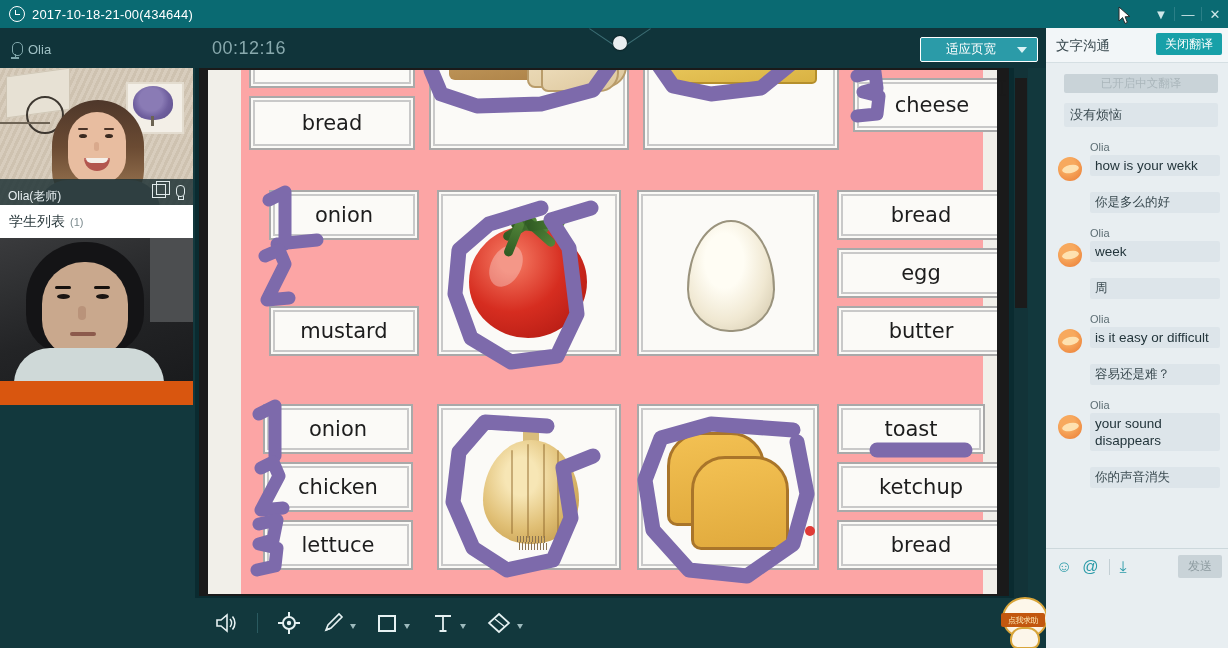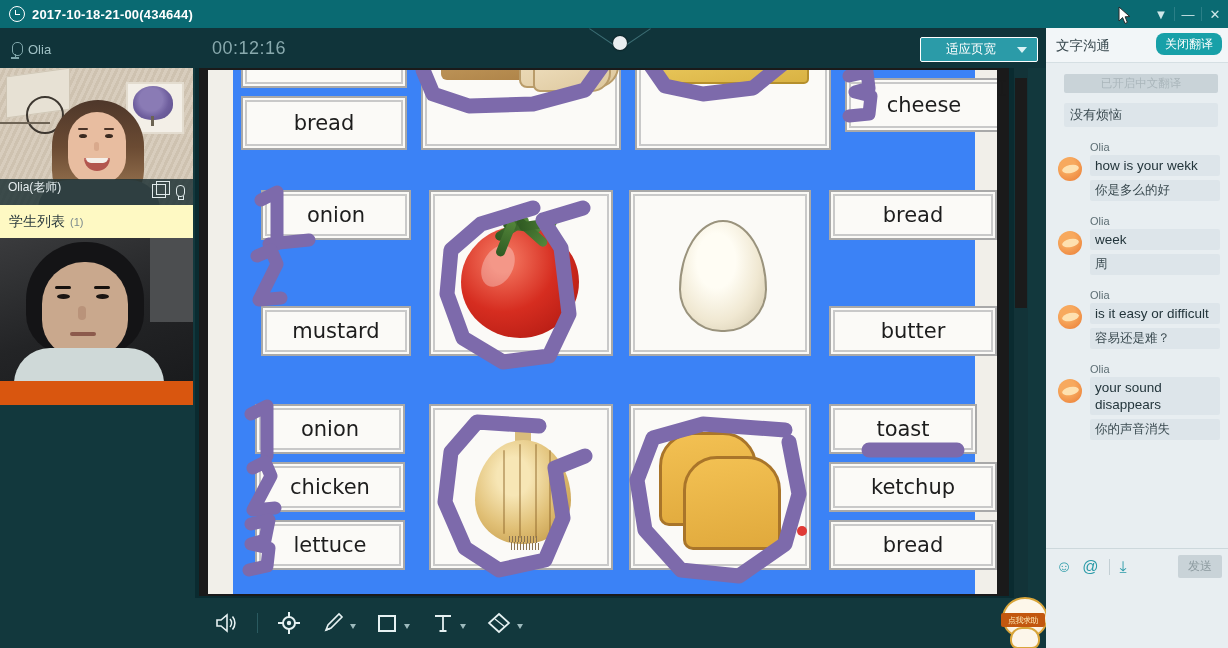--- a/index.html
+++ b/index.html
@@ -8,21 +8,21 @@
        -webkit-font-smoothing:antialiased;}
   #app{position:relative;width:1228px;height:648px;background:#12383d;}
 
   
   .titlebar{position:absolute;left:0;top:0;width:1228px;height:28px;
             background:#0a6a72;display:flex;align-items:center;}
   .tb-clock{margin-left:9px;width:14px;height:14px;border:1.6px solid #fff;
             border-radius:50%;position:relative;flex:none;}
   .tb-clock:before{content:"";position:absolute;left:5px;top:2.5px;width:1.4px;height:5px;background:#fff;}
   .tb-clock:after{content:"";position:absolute;left:6px;top:6.5px;width:4px;height:1.4px;background:#fff;}
-  .tb-title{color:#ffffff;font-size:13px;font-weight:bold;margin-left:7px;letter-spacing:.2px;}
+  .tb-title{color:#ffffff;font-size:13px;font-weight:normal;margin-left:7px;letter-spacing:.2px;}
   .tb-btns{position:absolute;right:0;top:0;height:28px;display:flex;align-items:center;}
   .tb-btn{width:26px;height:28px;display:flex;align-items:center;justify-content:center;
           color:#cfe7e9;font-size:13px;}
   .tb-sep{width:1px;height:14px;background:#2b7f87;}
 
   
   .subbar{position:absolute;left:0;top:28px;width:1228px;height:40px;background:#10343a;}
   .mic-ico{position:absolute;left:12px;top:42px;width:9px;height:12px;
            border:1.4px solid #7fa6aa;border-radius:5px;}
   .mic-stem{position:absolute;left:15px;top:54px;width:1.4px;height:4px;background:#7fa6aa;}
@@ -71,30 +71,30 @@
   .t-eyeR{position:absolute;left:105px;top:66px;width:8px;height:4px;border-radius:50%;background:#3a2a20;}
   .t-browL{position:absolute;left:78px;top:60px;width:10px;height:2px;border-radius:2px;background:#4a3327;}
   .t-browR{position:absolute;left:104px;top:60px;width:10px;height:2px;border-radius:2px;background:#4a3327;}
   .t-nose{position:absolute;left:94px;top:74px;width:5px;height:9px;border-radius:3px;background:#d9a98c;}
   .t-mouth{position:absolute;left:84px;top:90px;width:26px;height:11px;border-radius:0 0 14px 14px;
            background:#b2564e;border-top:2px solid #c4746a;}
   .t-teeth{position:absolute;left:86px;top:90px;width:22px;height:5px;border-radius:0 0 10px 10px;background:#f4efe9;}
   .t-body{position:absolute;left:38px;top:112px;width:122px;height:30px;border-radius:40px 40px 0 0;
           background:#8f8d87;}
   .vid-label{position:absolute;left:0;bottom:0;width:193px;height:26px;background:rgba(26,46,50,.82);
-             display:flex;align-items:flex-start;}
+             display:flex;align-items:flex-end;}
   .vid-label .nm{color:#e6eef0;font-size:12px;margin-left:8px;}
   .vl-icons{position:absolute;right:8px;top:5px;display:flex;gap:10px;align-items:center;}
   .ic-copy{width:12px;height:12px;border:1.4px solid #dfe9ea;position:relative;}
   .ic-copy:after{content:"";position:absolute;left:3px;top:-4px;width:12px;height:12px;border:1.4px solid #dfe9ea;}
   .ic-mic{width:7px;height:10px;border:1.4px solid #dfe9ea;border-radius:4px;position:relative;}
   .ic-mic:after{content:"";position:absolute;left:1.3px;top:10px;width:4px;height:3px;
                 border-bottom:1.4px solid #dfe9ea;border-left:1.4px solid #dfe9ea;border-right:1.4px solid #dfe9ea;}
 
-  .stulist{position:absolute;left:0;top:137px;width:193px;height:33px;background:#fef9c3;
+  .stulist{position:absolute;left:0;top:137px;width:193px;height:33px;background:#ffffff;
            display:flex;align-items:center;}
   .stulist .t1{margin-left:9px;font-size:14px;color:#2c3b3f;}
   .stulist .t2{margin-left:5px;font-size:11px;color:#7b8a8e;}
 
   .vid-student{position:absolute;left:0;top:170px;width:193px;height:143px;overflow:hidden;background:#2a2a2c;}
   .s-bg{position:absolute;inset:0;background:linear-gradient(160deg,#3a3b3d 0%,#232426 55%,#1a1b1d 100%);}
   .s-win{position:absolute;left:150px;top:0;width:44px;height:84px;background:#4c4e50;}
   .s-hair{position:absolute;left:26px;top:4px;width:118px;height:112px;border-radius:58px 58px 40px 40px;
           background:#141416;}
   .s-face{position:absolute;left:42px;top:24px;width:86px;height:96px;border-radius:42px 42px 38px 38px;
@@ -107,21 +107,21 @@
   .s-mouth{position:absolute;left:70px;top:94px;width:26px;height:4px;border-radius:3px;background:#8c5a4c;}
   .s-shirt{position:absolute;left:14px;top:110px;width:150px;height:40px;border-radius:36px 36px 0 0;
            background:#cfd9d8;}
   .orange-strip{position:absolute;left:0;top:313px;width:193px;height:24px;background:#d9560f;}
   .sb-rest{position:absolute;left:0;top:337px;width:193px;height:311px;background:#12383d;}
 
   
   .board-wrap{position:absolute;left:195px;top:68px;width:833px;height:530px;background:#0a2b30;}
   .board-frame{position:absolute;left:4px;top:0;width:810px;height:528px;background:#1a1a1a;}
   .board{position:absolute;left:9px;top:2px;width:789px;height:524px;background:#f1efe9;overflow:hidden;}
-  .page{position:absolute;left:25px;top:-38px;width:742px;height:600px;background:#3b82f6;}
+  .page{position:absolute;left:33px;top:-38px;width:742px;height:600px;background:#fca5a5;}
 
   .cell{position:absolute;background:#fbfaf7;border:2px solid #a9a9a9;box-sizing:border-box;
         box-shadow:inset 0 0 0 2px #fbfaf7, inset 0 0 0 4px #c9c9c9;}
   .wordcell{display:flex;align-items:center;justify-content:center;}
   .word{font-family:"DejaVu Sans","Liberation Sans",sans-serif;font-size:21px;color:#1d1d1d;font-weight:500;}
   svg.inksvg{position:absolute;left:0;top:0;overflow:visible;pointer-events:none;}
   .inkpath{fill:none;stroke:#7d6aab;stroke-width:15;stroke-linecap:round;stroke-linejoin:round;}
   .inkpath-thin{fill:none;stroke:#7d6aab;stroke-width:13;stroke-linecap:round;stroke-linejoin:round;}
   .reddot{position:absolute;width:10px;height:10px;border-radius:50%;background:#e03a36;}
 
@@ -173,35 +173,35 @@
   .m-ribbon span{color:#ffe9b5;font-size:8px;letter-spacing:-.5px;}
   .m-body{position:absolute;left:10px;top:30px;width:26px;height:18px;border-radius:12px 12px 8px 8px;
           background:#fcf6ea;border:2px solid #d8a53a;}
 
   
   .chat{position:absolute;left:1046px;top:28px;width:182px;height:620px;background:#e8eef1;}
   .chat-head{position:absolute;left:0;top:0;width:182px;height:34px;background:#f2f6f8;
              border-bottom:1px solid #d5dfe3;}
   .chat-title{position:absolute;left:10px;top:9px;font-size:13.5px;color:#37474d;}
   .chat-close{position:absolute;right:6px;top:5px;width:66px;height:22px;background:#17a0a8;
-              border-radius:8px;color:#fff;font-size:12px;display:flex;align-items:center;justify-content:center;}
+              border-radius:2px;color:#fff;font-size:12px;display:flex;align-items:center;justify-content:center;}
   .chat-body{position:absolute;left:0;top:34px;width:182px;height:486px;overflow:hidden;}
   .sysnote{margin:12px 10px 0 18px;height:19px;background:#c9d3d8;border-radius:2px;
            display:flex;align-items:center;justify-content:center;color:#aab6bb;font-size:11.5px;}
   .firstmsg{margin:10px 10px 0 18px;background:#dde5ea;border-radius:2px;padding:3px 6px;
             color:#3a4a50;font-size:13px;}
   .msg{position:relative;margin:14px 8px 0 8px;min-height:40px;}
   .avatar{position:absolute;left:4px;top:16px;width:24px;height:24px;border-radius:50%;
           background:radial-gradient(circle at 40% 35%,#f7a95e 0 35%,#ea7a33 100%);overflow:hidden;}
   .av-leaf{position:absolute;left:4px;top:8px;width:17px;height:8px;border-radius:50%;
            background:rgba(255,235,190,.85);transform:rotate(-12deg);}
   .msg-name{margin-left:36px;font-size:11px;color:#5d6e74;}
   .msg-en{margin-left:36px;margin-top:2px;background:#dde5ea;border-radius:2px;padding:2px 5px;
           font-size:13.5px;color:#23353b;line-height:17px;}
-  .msg-zh{margin-left:36px;margin-top:4px;background:#dde5ea;border-radius:2px;padding:2px 5px;
+  .msg-zh{margin-left:36px;margin-top:16px;background:#dde5ea;border-radius:2px;padding:2px 5px;
           font-size:12.5px;color:#3a4a50;line-height:17px;}
   .chat-tools{position:absolute;left:0;top:520px;width:182px;height:36px;border-top:1px solid #cdd8dc;
               display:flex;align-items:center;}
   .ct-ico{margin-left:10px;color:#2b9ba8;font-size:16px;}
   .ct-div{width:1px;height:16px;background:#c3cfd4;margin-left:10px;}
   .sendbtn{position:absolute;right:6px;top:6px;width:44px;height:23px;background:#c9d3d8;
            border-radius:2px;display:flex;align-items:center;justify-content:center;
            color:#8d9ba0;font-size:12px;}
   .chat-input{position:absolute;left:0;top:556px;width:182px;height:92px;background:#e8eef1;}
 
@@ -336,20 +336,23 @@
             <div class="leaf" style="left:88px;top:28px;transform:rotate(-8deg);"></div>
           </div>
 
           <div class="cell" style="left:396px;top:158px;width:182px;height:166px;">
             <div class="egg" style="left:48px;top:28px;"></div>
           </div>
 
           <div class="cell wordcell" style="left:596px;top:158px;width:168px;height:50px;">
             <span class="word">bread</span>
           </div>
+          <div class="cell wordcell" style="left:596px;top:216px;width:168px;height:50px;">
+            <span class="word">egg</span>
+          </div>
           <div class="cell wordcell" style="left:596px;top:274px;width:168px;height:50px;">
             <span class="word">butter</span>
           </div>
 
           <div class="cell wordcell" style="left:22px;top:372px;width:150px;height:50px;">
             <span class="word">onion</span>
           </div>
           <div class="cell wordcell" style="left:22px;top:430px;width:150px;height:50px;">
             <span class="word">chicken</span>
           </div>

